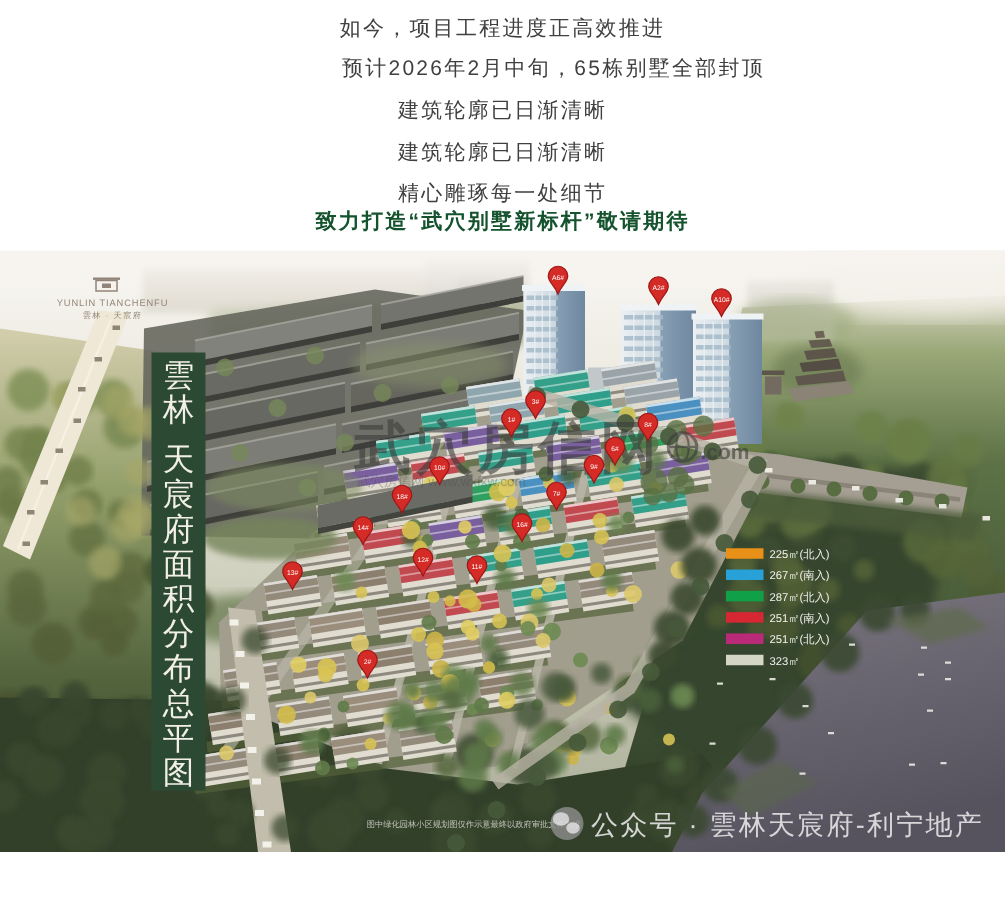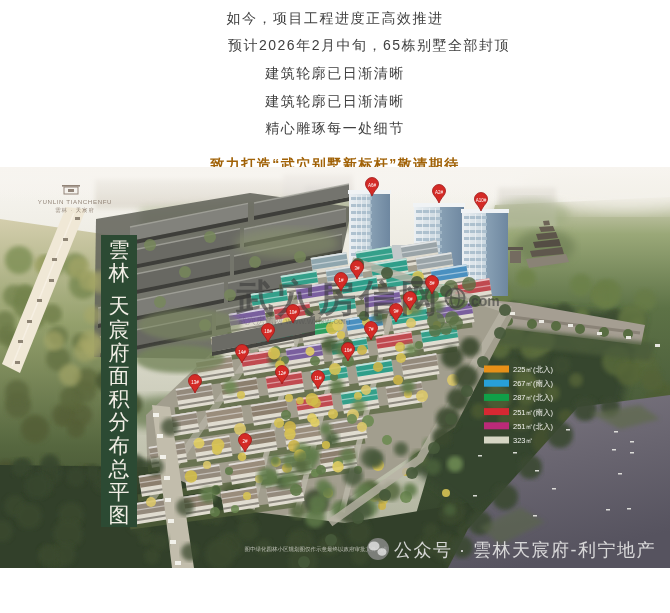--- a/index.html
+++ b/index.html
@@ -9,21 +9,21 @@
 <div class="line" style="top:10px;">如今，项目工程进度正高效推进</div>
 
 <div class="line" style="top:37px;padding-left:34px;">预计2026年2月中旬，65栋别墅全部封顶</div>
 
 <div class="line" style="top:65px;">建筑轮廓已日渐清晰</div>
 
 <div class="line" style="top:93px;">建筑轮廓已日渐清晰</div>
 
 <div class="line" style="top:120px;">精心雕琢每一处细节</div>
 
-<div class="line" style="top:156px;font-weight:bold;color:#a16207;">致力打造“武穴别墅新标杆”敬请期待</div>
+<div class="line" style="top:139px;font-weight:bold;color:#14532d;">致力打造“武穴别墅新标杆”敬请期待</div>
 
 <svg width="670" height="401" viewBox="0 0 670 401" style="position:absolute;top:167px;left:0;">
 <defs>
 <linearGradient id="skyg" x1="0" y1="0" x2="0" y2="1">
  <stop offset="0" stop-color="#f8f6f2"></stop>
         <stop offset="0.3" stop-color="#e8e6da"></stop>
  <stop offset="0.65" stop-color="#c6c7b4"></stop>
         <stop offset="1" stop-color="#a8ac96"></stop>
 </linearGradient>
 <linearGradient id="lefttrees" x1="0" y1="0" x2="0" y2="1">

